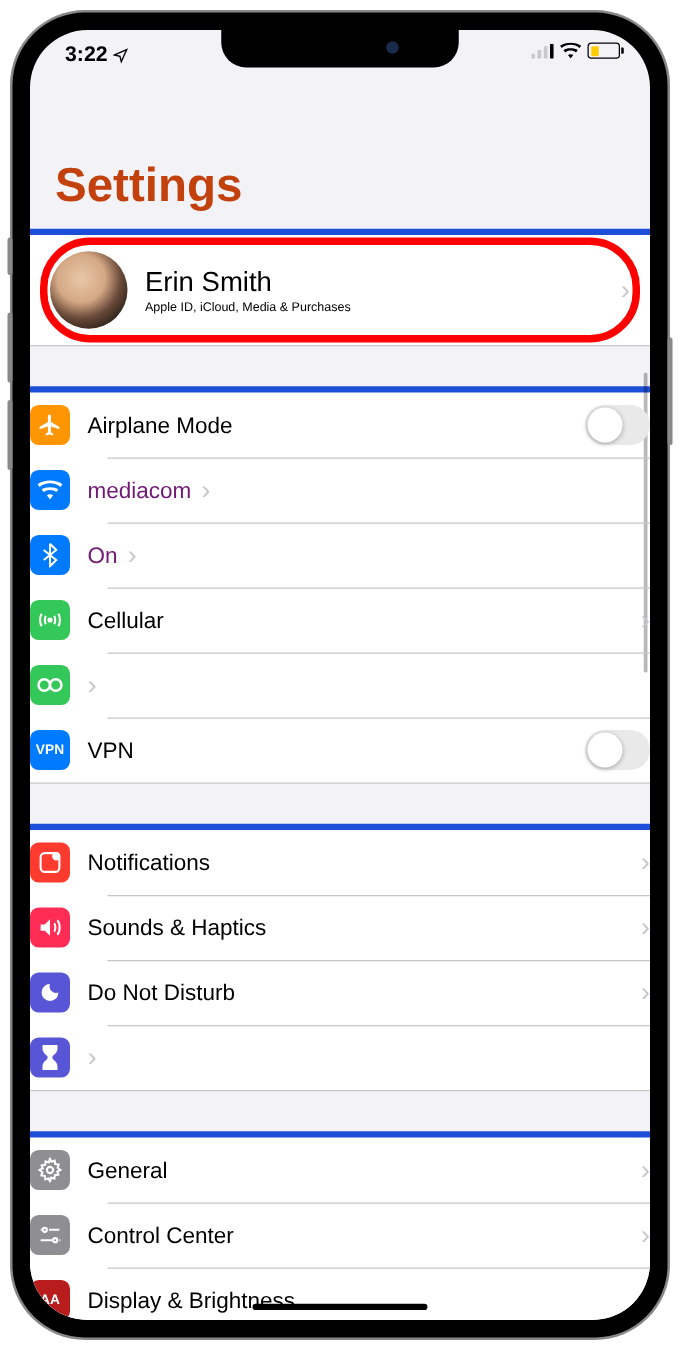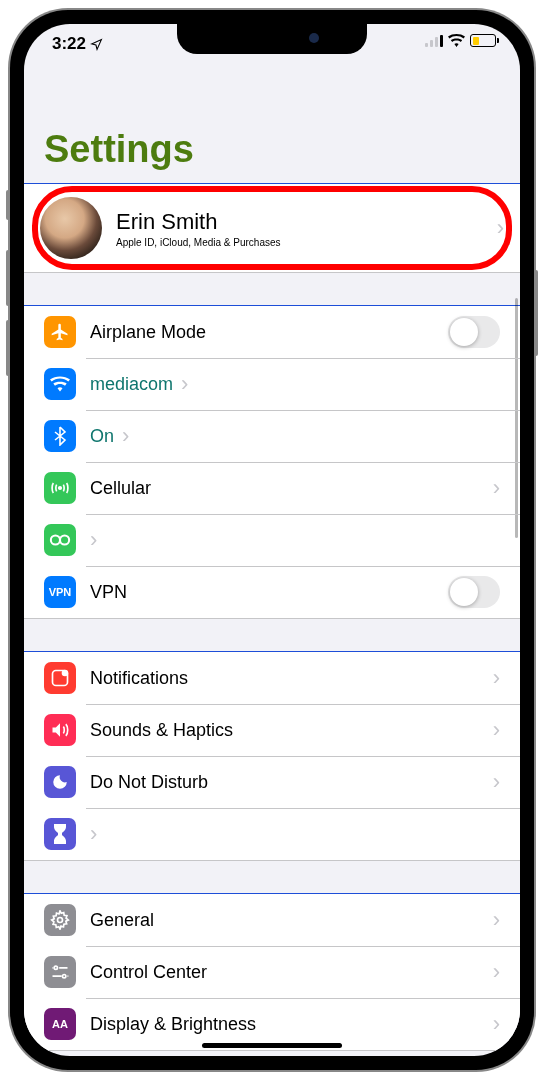--- a/index.html
+++ b/index.html
@@ -112,26 +112,26 @@
     .content {
       height: calc(100% - 44px);
       overflow: hidden;
       position: relative;
     }
 
     .page-title {
       font-size: 38px;
       font-weight: 700;
       padding: 60px 20px 12px 20px;
-      color: #4d7c0f;
+      color: #c2410c;
     }
 
     .section {
       background: #fff;
-      border-top: 1px solid #1d4ed8;
+      border-top: 5px solid #1d4ed8;
       border-bottom: 1px solid #c6c6c8;
       margin-bottom: 32px;
     }
     .section:last-child { margin-bottom: 0; border-bottom: none; }
 
     .profile-row {
       display: flex;
       align-items: center;
       padding: 10px 16px;
       position: relative;
@@ -156,21 +156,21 @@
       flex-shrink: 0;
       margin-right: 14px;
     }
     .profile-text { flex: 1; }
     .profile-name { font-size: 22px; color: #000; margin-bottom: 2px; }
     .profile-sub { font-size: 10px; color: #000; }
 
     .row {
       display: flex;
       align-items: center;
-      padding: 10px 20px;
+      padding: 10px 0;
       min-height: 52px;
       position: relative;
     }
     .row + .row::before,
     .profile-row + .row::before {
       content: '';
       position: absolute;
       top: 0;
       left: 62px;
       right: 0;
@@ -188,21 +188,21 @@
       margin-right: 14px;
       color: #fff;
     }
     .row-label {
       flex: 1;
       font-size: 18px;
       color: #000;
     }
     .row-value {
       font-size: 18px;
-      color: #0f766e;
+      color: #701a75;
       margin-right: 8px;
       text-align: right;
     }
     .chevron {
       color: #c7c7cc;
       font-size: 22px;
       font-weight: 300;
     }
     .toggle {
       width: 52px;
@@ -420,21 +420,21 @@
                 <circle cx="7" cy="7" r="2"></circle>
                 <path d="M11 7h10M3 7h1"></path>
                 <circle cx="17" cy="17" r="2"></circle>
                 <path d="M3 17h11M21 17h1"></path>
               </svg>
           </div>
           <div class="row-label">Control Center</div>
           <span class="chevron">›</span>
         </div>
         <div class="row">
-          <div class="icon-box" style="background:#701a75">
+          <div class="icon-box" style="background:#b91c1c">
             <span class="aa-text">AA</span>
           </div>
           <div class="row-label">Display &amp; Brightness</div>
           <span class="chevron">›</span>
         </div>
       </div>
       <div class="home-indicator"></div>
     </div>
 
   </div>

